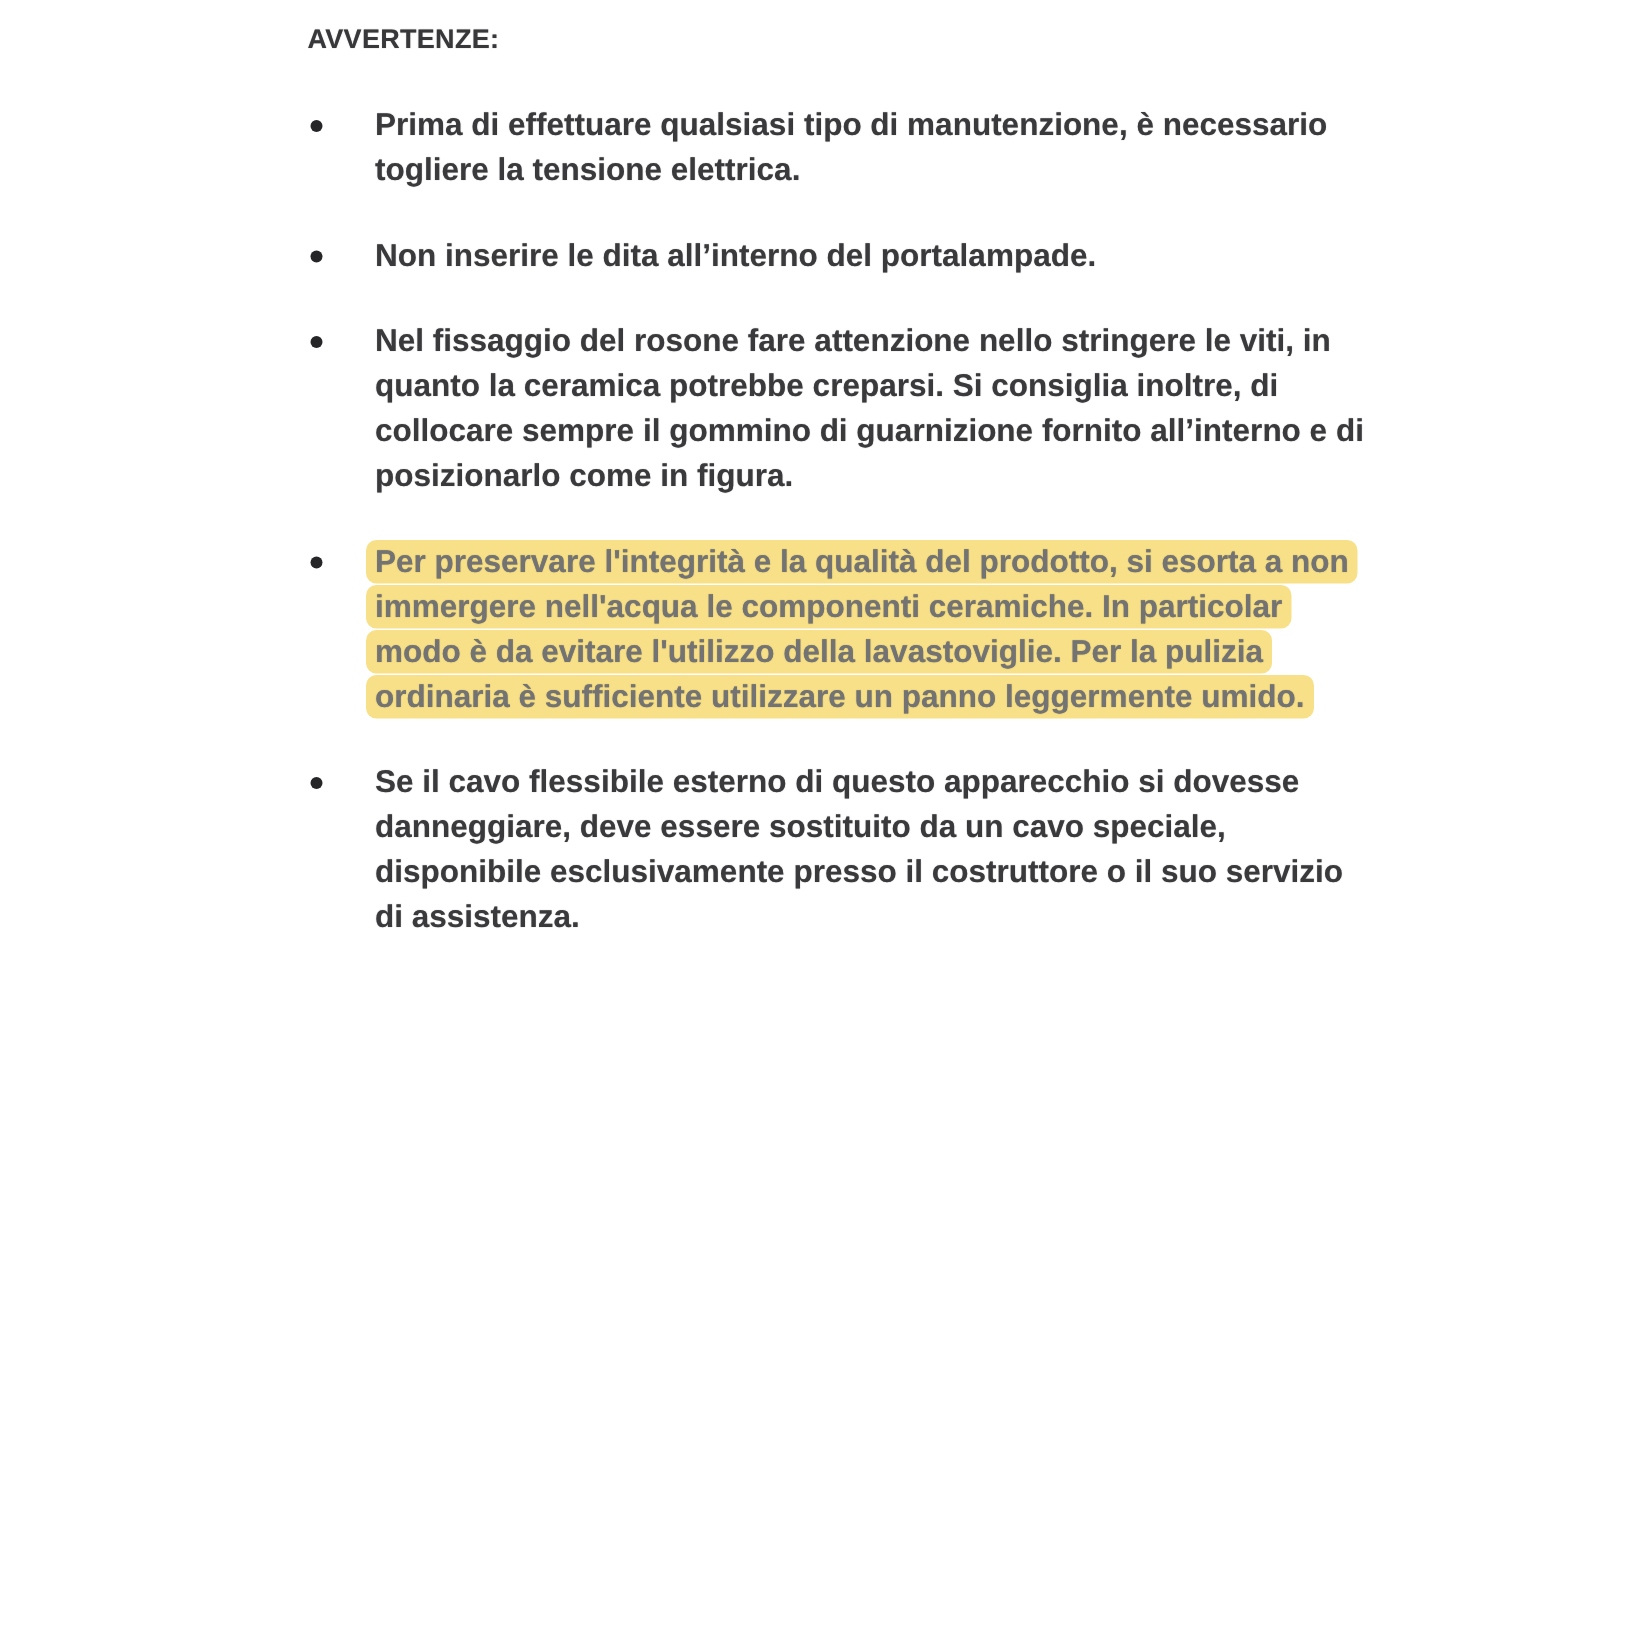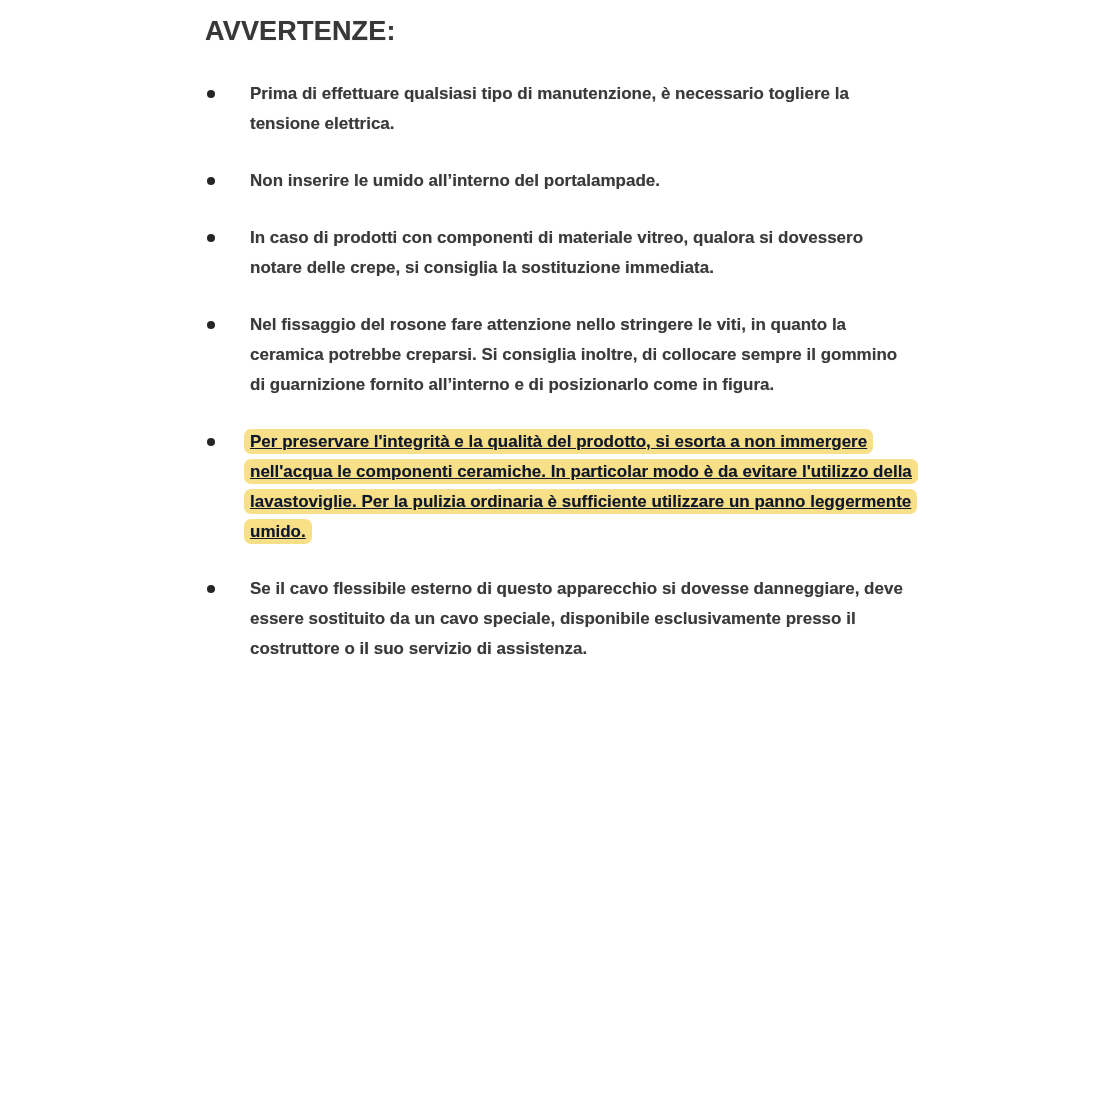--- a/index.html
+++ b/index.html
@@ -14,21 +14,21 @@
     font-family: "Liberation Sans", sans-serif;
     color: #3a3a3d;
   }
   .page {
     box-sizing: border-box;
     width: 1100px;
     height: 1100px;
     padding: 16px 180px 20px 205px;
   }
   .doc-title {
-    font-size: 27px;
+    font-size: 18px;
     font-weight: 700;
     letter-spacing: 0.2px;
     color: #38383b;
     margin: 0;
     text-shadow: 0 0 0.7px rgba(58,58,61,0.55);
   }
   ul.warnings {
     list-style: none;
     margin: 0;
     padding: 0;
@@ -50,61 +50,56 @@
     display: block;
     width: 8px;
     height: 8px;
     border-radius: 50%;
     background: #262628;
     margin-top: 11px;
     margin-left: 2px;
   }
   .text {
     width: 665px;
-    font-size: 17px;
+    font-size: 21px;
     font-weight: 600;
     line-height: 30px;
     color: #3a3a3d;
     text-shadow: 0 0 0.7px rgba(58,58,61,0.5);
   }
   .text .inner {
     display: inline;
   }
   .text .inner.hl {
     background: #f7e087;
     border-radius: 7px;
     padding: 3px 6px;
     margin-left: -6px;
     -webkit-box-decoration-break: clone;
     box-decoration-break: clone;
-    color: #0f172a;
-    text-decoration: underline;
+    color: #737373;
   }
 </style>
 </head>
 <body>
 
 <div class="page">
   <h1 class="doc-title">AVVERTENZE:</h1>
 
   <ul class="warnings">
   <li class="bullet-item">
     <span class="dot"></span>
     <span class="text"><span class="inner">Prima di effettuare qualsiasi tipo di manutenzione, è necessario togliere la tensione elettrica.</span></span>
   </li>
 
   <li class="bullet-item">
     <span class="dot"></span>
-    <span class="text"><span class="inner">Non inserire le umido all’interno del portalampade.</span></span>
+    <span class="text"><span class="inner">Non inserire le dita all’interno del portalampade.</span></span>
   </li>
 
-  <li class="bullet-item">
-    <span class="dot"></span>
-    <span class="text"><span class="inner">In caso di prodotti con componenti di materiale vitreo, qualora si dovessero notare delle crepe, si consiglia la sostituzione immediata.</span></span>
-  </li>
 
 
 
 
 
   <li class="bullet-item">
     <span class="dot"></span>
     <span class="text"><span class="inner">Nel fissaggio del rosone fare attenzione nello stringere le viti, in quanto la ceramica potrebbe creparsi. Si consiglia inoltre, di collocare sempre il gommino di guarnizione fornito all’interno e di posizionarlo come in figura.</span></span>
   </li>
 

